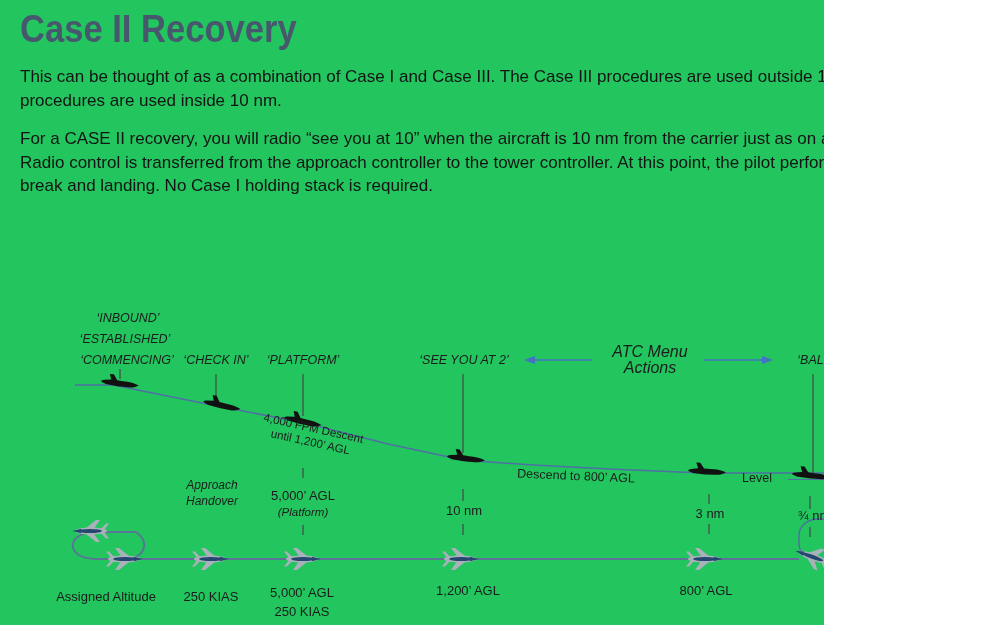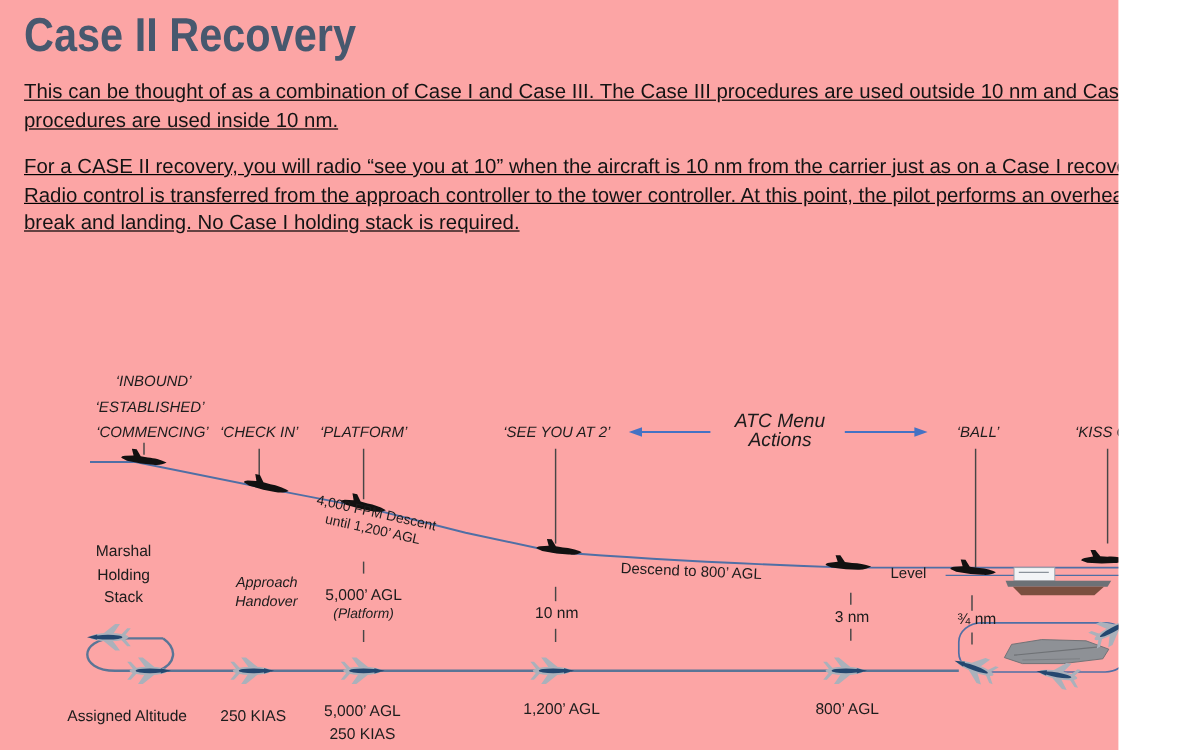--- a/index.html
+++ b/index.html
@@ -1,17 +1,17 @@
 <!DOCTYPE html>
 <html><head>
 <meta charset="utf-8">
 <style>
   * { margin:0; padding:0; box-sizing:border-box; }
   body { background:#ffffff; font-family:"Liberation Sans", sans-serif; }
-  .page { position:relative; width:932px; height:625px; background:#fca5a5; overflow:hidden;text-decoration:underline; }
+  .page { position:relative; width:824px; height:625px; background:#22c55e; overflow:hidden; }
   .content { padding:6px 20px 0 20px; }
   .title { display:inline-block; font-weight:bold; font-size:36px; color:#47586e;
            letter-spacing:0px; transform:scale(0.96,1.1); transform-origin:left top;
            font-family:"Liberation Sans", sans-serif; }
   .para { width:962px; font-size:17px; line-height:23.5px; color:#141414; margin-top:15px; }
   .para:first-of-type { margin-top:17px; }
 
   .diagram { position:absolute; left:0; top:279px; width:1000px; height:330px;margin-top:24px; }
   .diagram svg { position:absolute; left:0; top:0; }
 
@@ -130,22 +130,21 @@
   <div class="lbl ctr call" style="left:303px; top:50px;">‘PLATFORM’</div>
   <div class="lbl ctr call" style="left:464px; top:50px;">‘SEE YOU AT 2’</div>
   <div class="lbl ctr call" style="left:815px; top:50px;">‘BALL’</div>
   <div class="lbl ctr call" style="left:927px; top:50px;">‘KISS OFF’</div>
 
   <div class="lbl ctr atc" style="left:650px; top:41px;">
     <span style="display:block;">ATC Menu</span>
     <span style="display:block;">Actions</span>
   </div>
 
-  <div class="lbl ctr marshal center-text" style="left:103px; top:146px;">Marshal Holding Stack</div>
-  <div class="lbl ctr approach center-text" style="left:212px; top:175px;text-align:right;">Approach Handover</div>
+  <div class="lbl ctr approach center-text" style="left:212px; top:175px;">Approach Handover</div>
 
   <div class="lbl descnote" style="left:312px; top:118px;">
     <span style="display:block;">4,000 FPM Descent</span>
     <span style="display:block;">until 1,200’ AGL</span>
   </div>
 
   <div class="lbl ctr plain13" style="left:303px; top:185px;">5,000’ AGL</div>
   <div class="lbl ctr sub-ital" style="left:303px; top:203px;">(Platform)</div>
 
   <div class="lbl desc800" style="left:576px; top:166px;">Descend to 800’ AGL</div>

